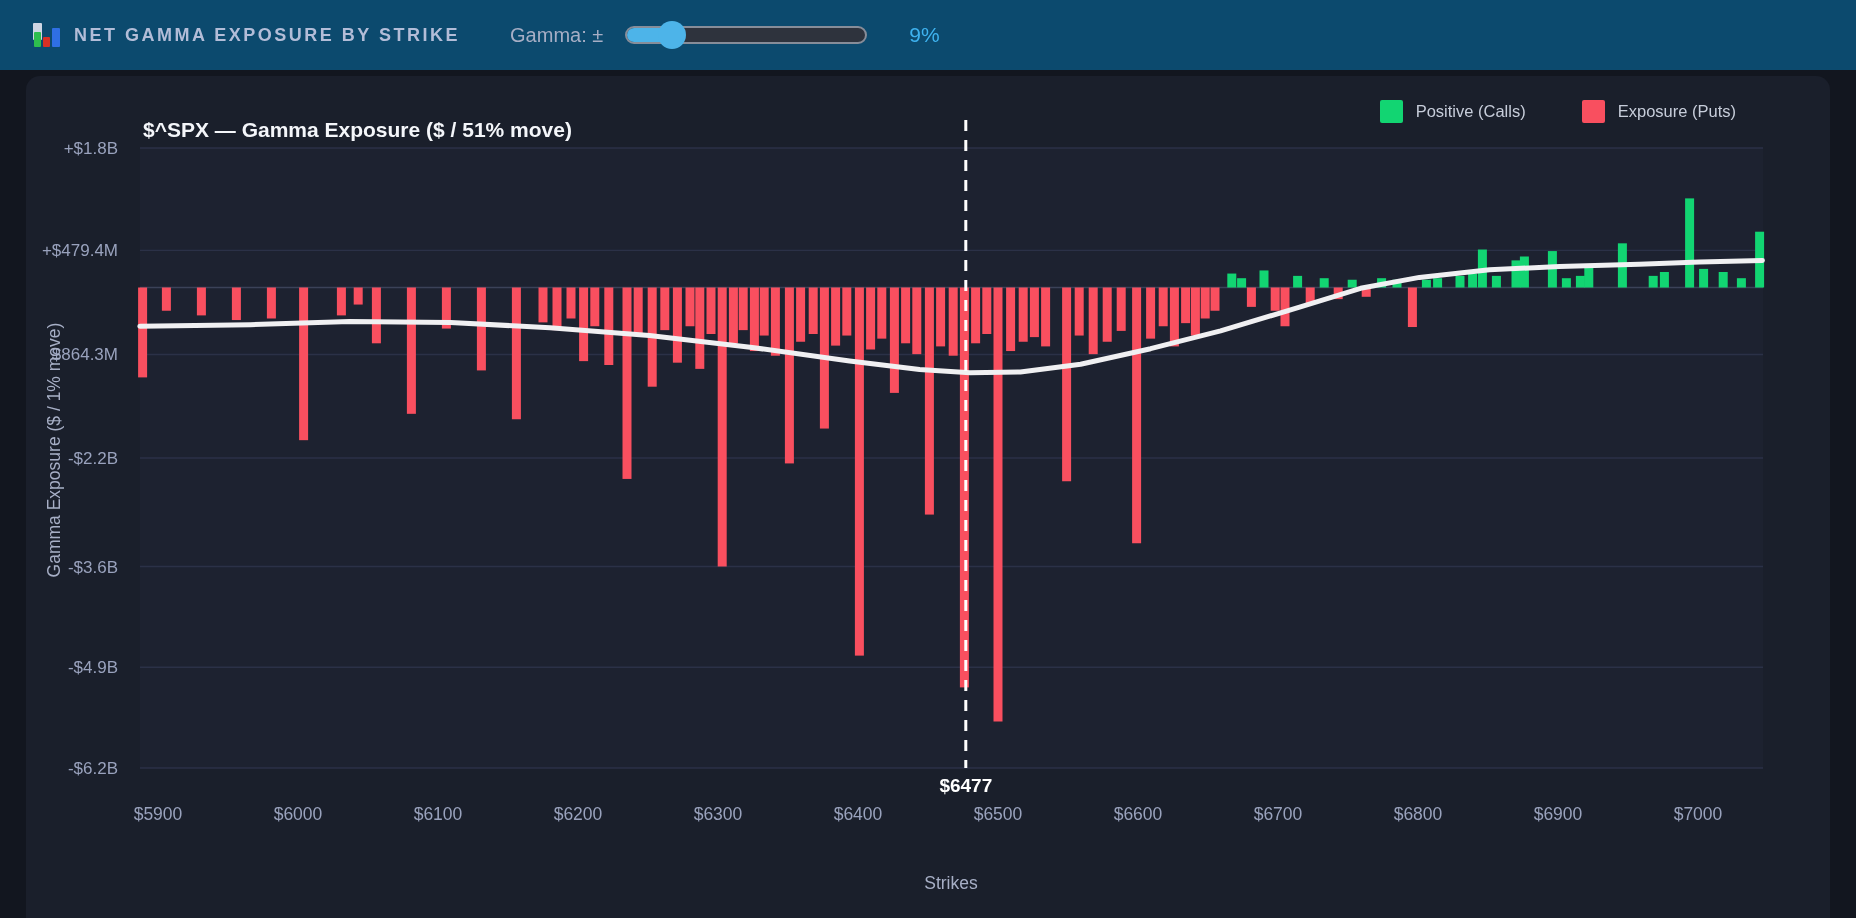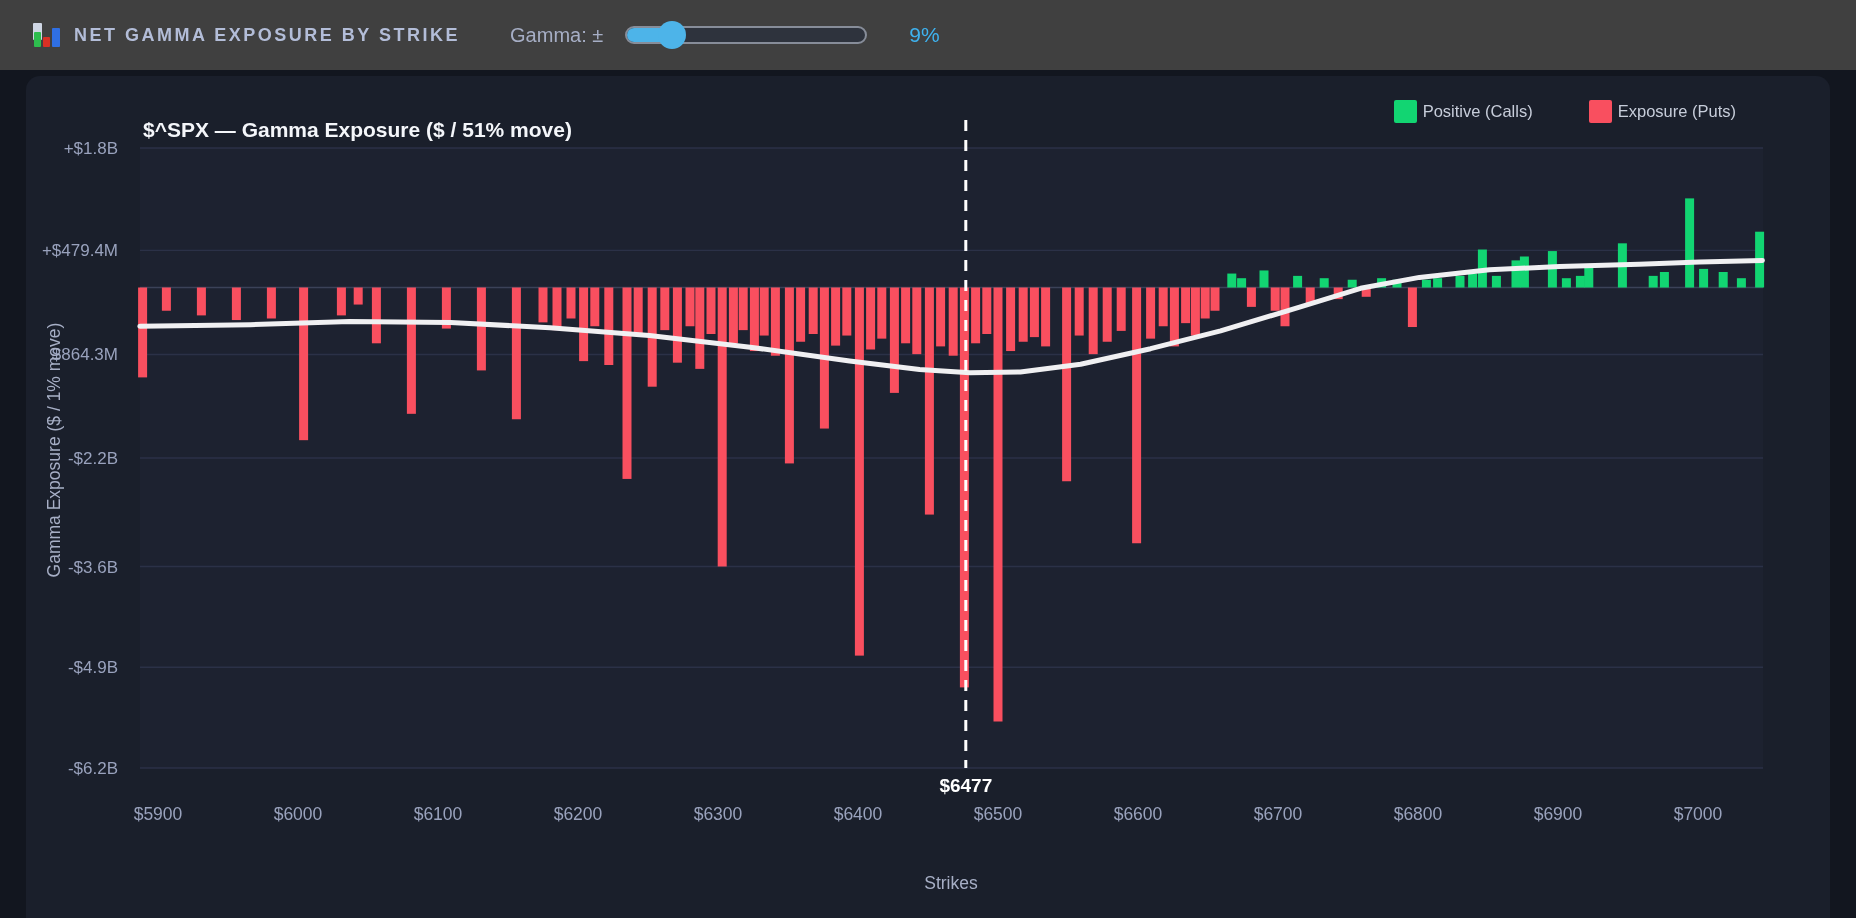--- a/index.html
+++ b/index.html
@@ -1,31 +1,31 @@
 <!DOCTYPE html>
 <html><head>
 <meta charset="utf-8">
 <style>
   html,body{margin:0;padding:0;background:#12161f;width:1856px;height:918px;overflow:hidden;
     font-family:"Liberation Sans",sans-serif;-webkit-font-smoothing:antialiased;}
-  .header{position:absolute;left:0;top:0;width:1856px;height:70px;background:#404040;display:flex;align-items:center;}
+  .header{position:absolute;left:0;top:0;width:1856px;height:70px;background:#0c4a6e;display:flex;align-items:center;}
   .hicon{position:relative;width:30px;height:28px;margin-left:32px;margin-right:12px;}
   .hicon .blk{position:absolute;bottom:2px;border-radius:1px;}
   .htitle{color:#b3bdd8;font-size:18px;font-weight:bold;letter-spacing:2.5px;}
   .rangewrap{display:flex;align-items:center;margin-left:50px;}
   .rangelabel{color:#a6aec5;font-size:20px;margin-right:22px;}
   .slider{position:relative;width:238px;height:14px;background:#2e333d;border:2px solid #878d99;border-radius:9px;}
   .slider .fill{position:absolute;left:0;top:0;height:100%;width:20%;background:#4db4e9;border-radius:9px 0 0 9px;}
   .slider .thumb{position:absolute;left:19%;top:50%;width:28px;height:28px;transform:translate(-50%,-50%);
     background:#4db4e9;border-radius:50%;}
   .rangeval{color:#3eb2ef;font-size:21px;margin-left:42px;}
   .panel{position:absolute;left:26px;top:76px;width:1804px;height:860px;background:#1a1f2b;border-radius:14px;}
   .ctitle{position:absolute;left:143px;top:118px;color:#f4f6fa;font-size:21px;font-weight:bold;}
   .legend{position:absolute;right:120px;top:100px;display:flex;align-items:center;gap:14px;}
-  .legend .item{display:flex;align-items:center;gap:6px;margin-left:42px;}
+  .legend .item{display:flex;align-items:center;gap:13px;margin-left:42px;}
   .legend .sw{width:23px;height:23px;border-radius:2px;}
   .legend .lt{color:#c7cdda;font-size:16.5px;}
   svg{position:absolute;left:0;top:0;}
   text{font-family:"Liberation Sans",sans-serif;}
 </style>
 </head>
 <body>
 
 <div class="header">
   <div class="hicon">

